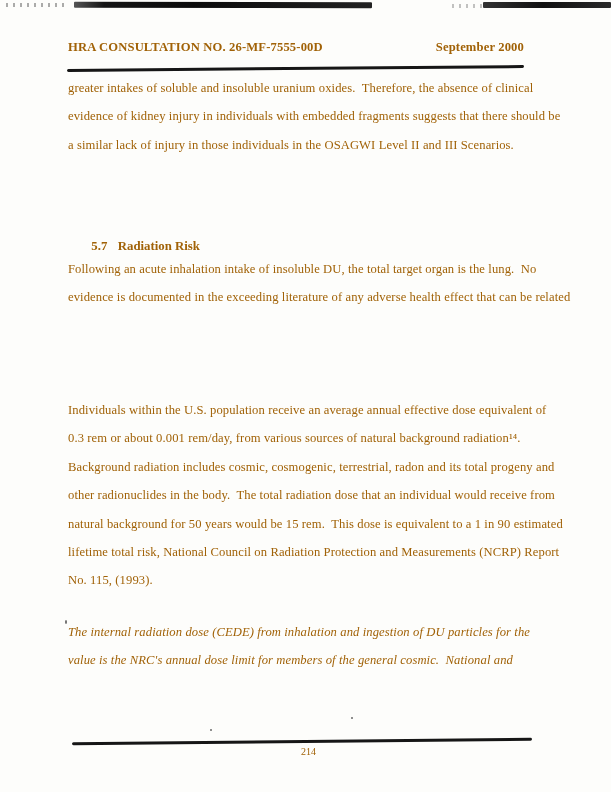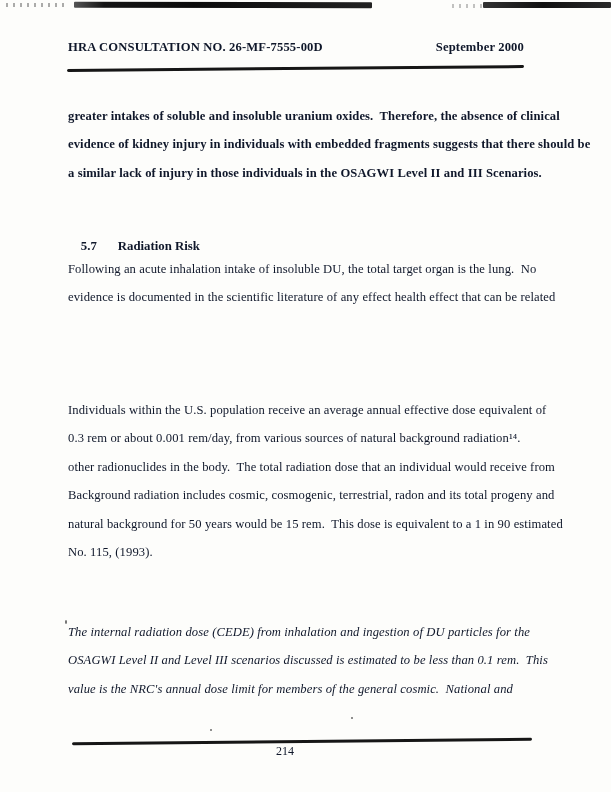--- a/index.html
+++ b/index.html
@@ -4,21 +4,21 @@
 <style>
   html, body { margin: 0; padding: 0; background: #e8e8e8; }
   .page {
     position: relative;
     width: 611px;
     height: 792px;
     margin: 0 auto;
     background: #fdfdfb;
     overflow: hidden;
     font-family: "Liberation Serif", "DejaVu Serif", serif;
-    color: #0f172a;
+    color: #a16207;
   }
 
   
   .scan-bar { position: absolute; background: #0d0d0d; border-radius: 1px; }
   .scan-bar.top-1 { left: 74px; top: 2px; width: 298px; height: 6px;
     background: linear-gradient(90deg, #555 0px, #151515 30px, #0b0b0b 120px, #222 297px); transform: rotate(0.12deg); }
   .scan-bar.top-2 { left: 483px; top: 2px; width: 128px; height: 6px;
     background: linear-gradient(90deg, #333 0px, #101010 60px, #2a2a2a 128px); }
   .speckle-strip { position: absolute; height: 4px; opacity: 0.55;
     background: repeating-linear-gradient(90deg, rgba(40,40,40,0.7) 0 2px, transparent 2px 7px); }
@@ -33,32 +33,32 @@
     font-weight: bold; font-size: 12.6px; letter-spacing: 0.15px; line-height: 15px;
     white-space: pre;
   }
   .rule { position: absolute; background: #161616; }
   .rule.header { left: 67px; top: 67px; width: 457px; height: 3.4px; transform: rotate(-0.5deg); border-radius: 2px; }
   .rule.footer { left: 72px; top: 740px; width: 460px; height: 3px; transform: rotate(-0.55deg); border-radius: 2px; }
 
   
   .para { position: absolute; left: 68px; }
   .line { white-space: pre; font-size: 12.6px; line-height: 28.4px; letter-spacing: 0.1px; }
-  .para.p1 { top: 102px; font-weight: bold; }
+  .para.p1 { top: 74px; }
   .section-heading { position: absolute; left: 68px; top: 204px; font-weight: bold;
     font-size: 12.8px; line-height: 28.4px; white-space: pre; }
-  .section-heading .sec-num { display: inline-block; width: 37px; }
+  .section-heading .sec-num { display: inline-block; width: 37px; text-align: center; }
   .para.p2 { top: 255px; }
   .para.p3 { top: 396px; }
   .para.p4 { top: 618px; font-style: italic; }
 
   
   .page-number {
     position: absolute; left: 276px; top: 744px; width: 40px;
-    text-align: left; font-size: 12px; line-height: 15px;
+    text-align: right; font-size: 10px; line-height: 15px;
   }
 </style>
 </head>
 <body>
 
 <div class="page">
 
   <div class="speckle-strip left"></div>
   <div class="scan-bar top-1"></div>
   <div class="speckle-strip mid"></div>
@@ -78,32 +78,32 @@
       <div class="line">evidence of kidney injury in individuals with embedded fragments suggests that there should be</div>
       <div class="line">a similar lack of injury in those individuals in the OSAGWI Level II and III Scenarios.</div>
     </div>
 
   <div class="section-heading">
     <span class="sec-num">5.7</span><span>Radiation Risk</span>
   </div>
 
   <div class="para p2">
       <div class="line">Following an acute inhalation intake of insoluble DU, the total target organ is the lung.  No</div>
-      <div class="line">evidence is documented in the scientific literature of any effect health effect that can be related</div>
+      <div class="line">evidence is documented in the exceeding literature of any adverse health effect that can be related</div>
     </div>
   <div class="para p3">
       <div class="line">Individuals within the U.S. population receive an average annual effective dose equivalent of</div>
       <div class="line">0.3 rem or about 0.001 rem/day, from various sources of natural background radiation¹⁴.</div>
+      <div class="line">Background radiation includes cosmic, cosmogenic, terrestrial, radon and its total progeny and</div>
       <div class="line">other radionuclides in the body.  The total radiation dose that an individual would receive from</div>
-      <div class="line">Background radiation includes cosmic, cosmogenic, terrestrial, radon and its total progeny and</div>
       <div class="line">natural background for 50 years would be 15 rem.  This dose is equivalent to a 1 in 90 estimated</div>
+      <div class="line">lifetime total risk, National Council on Radiation Protection and Measurements (NCRP) Report</div>
       <div class="line">No. 115, (1993).</div>
     </div>
   <div class="para p4">
       <div class="line">The internal radiation dose (CEDE) from inhalation and ingestion of DU particles for the</div>
-      <div class="line">OSAGWI Level II and Level III scenarios discussed is estimated to be less than 0.1 rem.  This</div>
       <div class="line">value is the NRC's annual dose limit for members of the general cosmic.  National and</div>
     </div>
 
   <div class="rule footer"></div>
   <div class="page-number">214</div>
 
 </div>
 
 </body></html>

